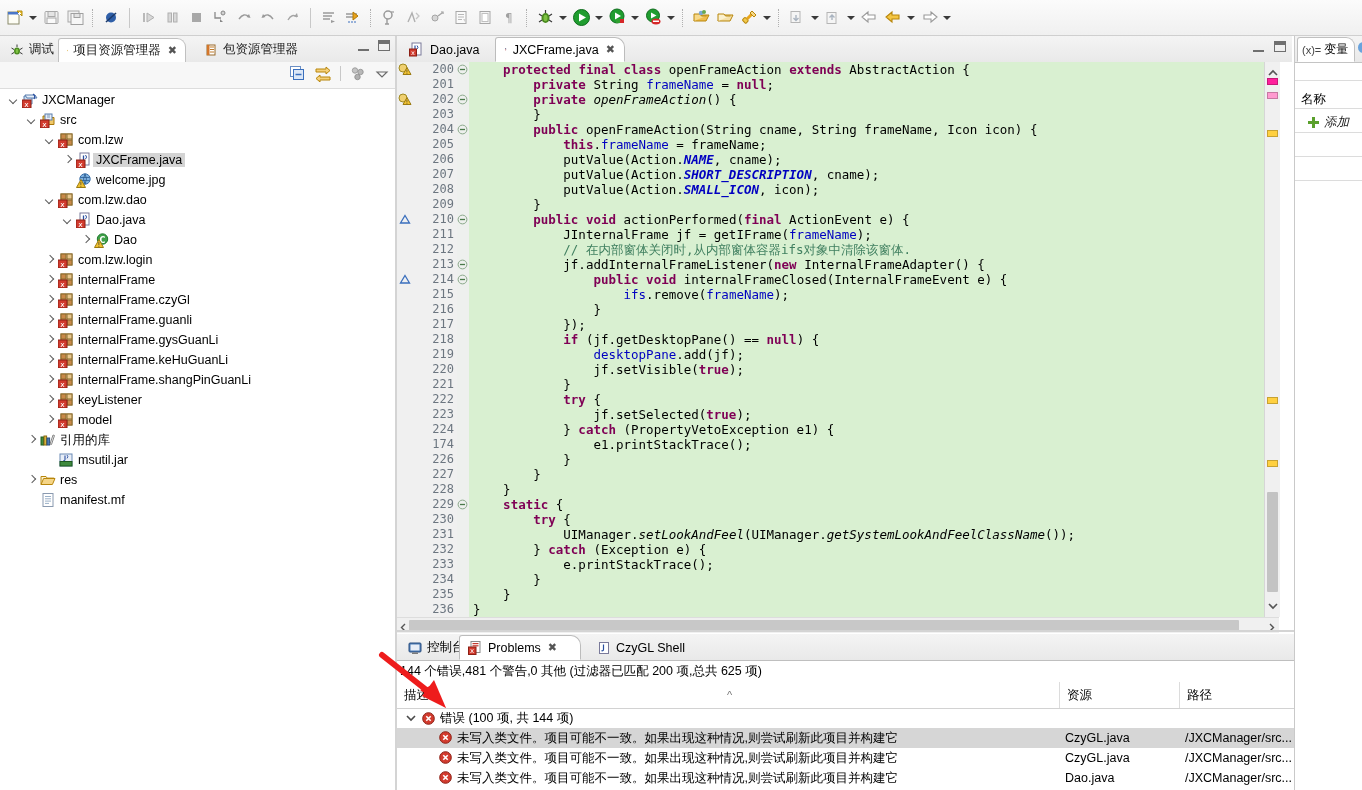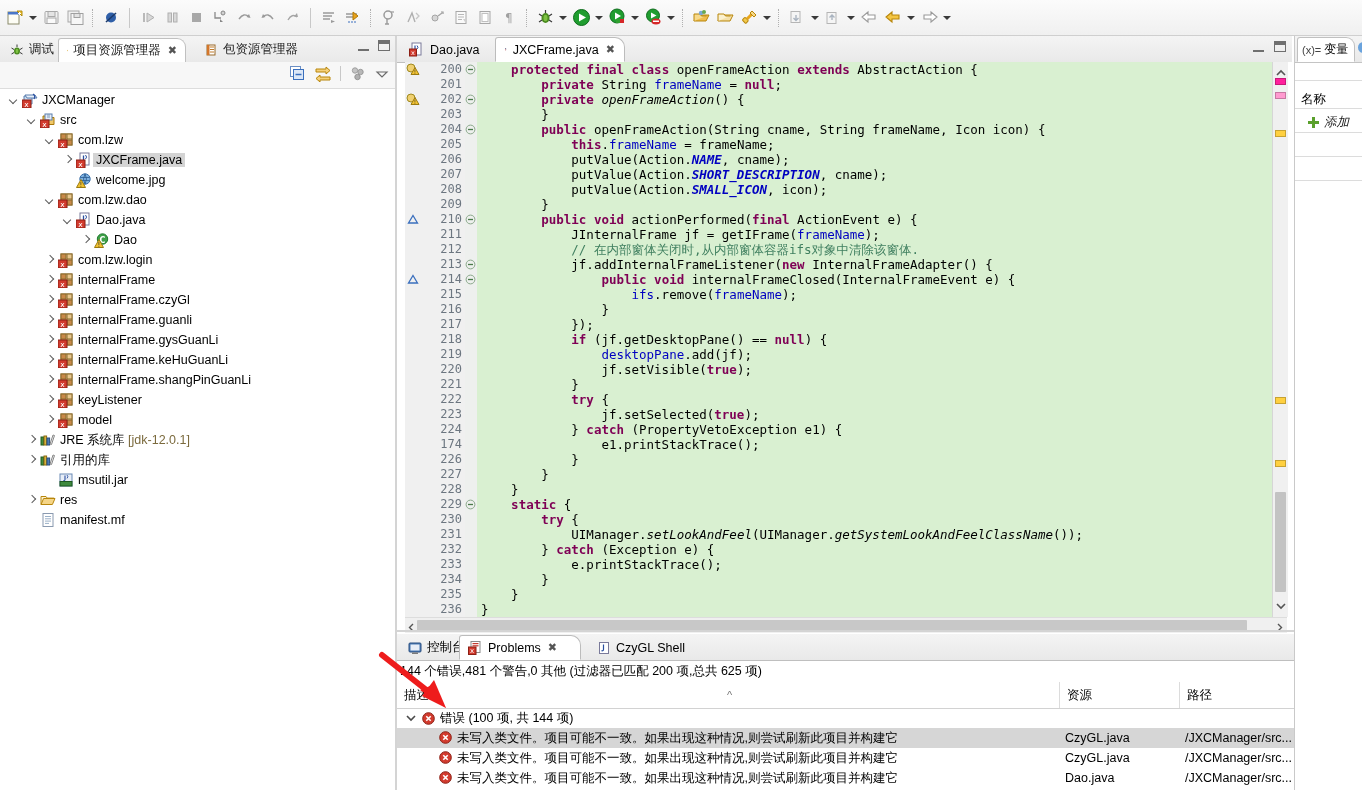--- a/index.html
+++ b/index.html
@@ -69,21 +69,21 @@
   
   .editor{position:absolute;left:397px;top:36px;width:895px;height:596px;background:#fff;}
   .etabs{position:absolute;left:0;top:0;width:895px;height:26px;
     background:linear-gradient(#f4f4f4,#e9e9e9);border-bottom:1px solid #bfbfbf;}
   .etab{position:absolute;top:1px;height:25px;display:flex;align-items:center;padding:0 9px;
     box-sizing:border-box;font-size:12.5px;}
   .etab.active{background:#fff;border:1px solid #bcbcbc;border-bottom:1px solid #fff;
     border-radius:3px 10px 0 0;}
   .ed-btns{position:absolute;right:6px;top:5px;display:flex;gap:10px;}
 
-  .codewrap{position:absolute;left:0;top:26px;width:895px;height:570px;background:#fff;margin-left:8px;}
+  .codewrap{position:absolute;left:0;top:26px;width:895px;height:570px;background:#fff;}
   .markerbar{position:absolute;left:0;top:0;width:16px;height:555px;background:#f0f0f0;
     border-right:1px solid #e2e2e2;}
   .gutter{position:absolute;left:16px;top:0;width:44px;height:555px;background:#f0f0f0;
     font-family:"DejaVu Sans Mono","Liberation Mono",monospace;font-size:12px;color:#6c7680;
     text-align:right;}
   .gutter .g{height:15px;line-height:15px;padding-right:3px;}
   .foldbar{position:absolute;left:60px;top:0;width:12px;height:555px;background:#eef0ee;}
   .code{position:absolute;left:72px;top:0;width:795px;height:555px;background:#d9f0d1;
     font-family:"DejaVu Sans Mono","Liberation Mono",monospace;font-size:12.5px;
     overflow:hidden;white-space:pre;color:#000;}
@@ -624,30 +624,20 @@
           <span class="ti"><svg width="16" height="16" viewBox="0 0 16 16">
               <rect x="3" y="2" width="11" height="11" fill="#f5e6c8" stroke="#8a6a2a"></rect>
               <rect x="3" y="2" width="5" height="5" fill="#c9894a" stroke="#8a6a2a"></rect>
               <rect x="9" y="2" width="5" height="5" fill="#e8c890" stroke="#8a6a2a"></rect>
               <rect x="3" y="8" width="5" height="5" fill="#e8c890" stroke="#8a6a2a"></rect>
               <rect x="9" y="8" width="5" height="5" fill="#c9894a" stroke="#8a6a2a"></rect>
               <rect x="0" y="8" width="9" height="8" fill="#d23b2e" stroke="#8c1f14"></rect>
               <text x="4.5" y="14.8" font-size="7.5" fill="#fff" text-anchor="middle" font-family="DejaVu Sans">x</text>
             </svg></span>
           <span class="lbl">model</span>
-        </div>
-        <div class="row">
-          <span class="tw closed" style="margin-left: 26px;"></span>
-          <span class="ti"><svg width="16" height="16" viewBox="0 0 16 16">
-              <rect x="1" y="5" width="2.6" height="8" fill="#3f8a3f" stroke="#1f5a1f"></rect>
-              <rect x="4" y="4" width="2.6" height="9" fill="#d8b23a" stroke="#8a6a10"></rect>
-              <rect x="7" y="6" width="2.6" height="7" fill="#4a7ab5" stroke="#2a4f80"></rect>
-              <path d="M10 12 l3 -9 l1.5 0.5 l-3 9 z" fill="#eee" stroke="#888"></path>
-            </svg></span>
-          <span class="lbl">JRE 系统库<span class="dim"> [jdk-12.0.1]</span></span>
         </div>
         <div class="row">
           <span class="tw closed" style="margin-left: 26px;"></span>
           <span class="ti"><svg width="16" height="16" viewBox="0 0 16 16">
               <rect x="1" y="5" width="2.6" height="8" fill="#3f8a3f" stroke="#1f5a1f"></rect>
               <rect x="4" y="4" width="2.6" height="9" fill="#d8b23a" stroke="#8a6a10"></rect>
               <rect x="7" y="6" width="2.6" height="7" fill="#4a7ab5" stroke="#2a4f80"></rect>
               <path d="M10 12 l3 -9 l1.5 0.5 l-3 9 z" fill="#eee" stroke="#888"></path>
             </svg></span>
           <span class="lbl">引用的库</span>

